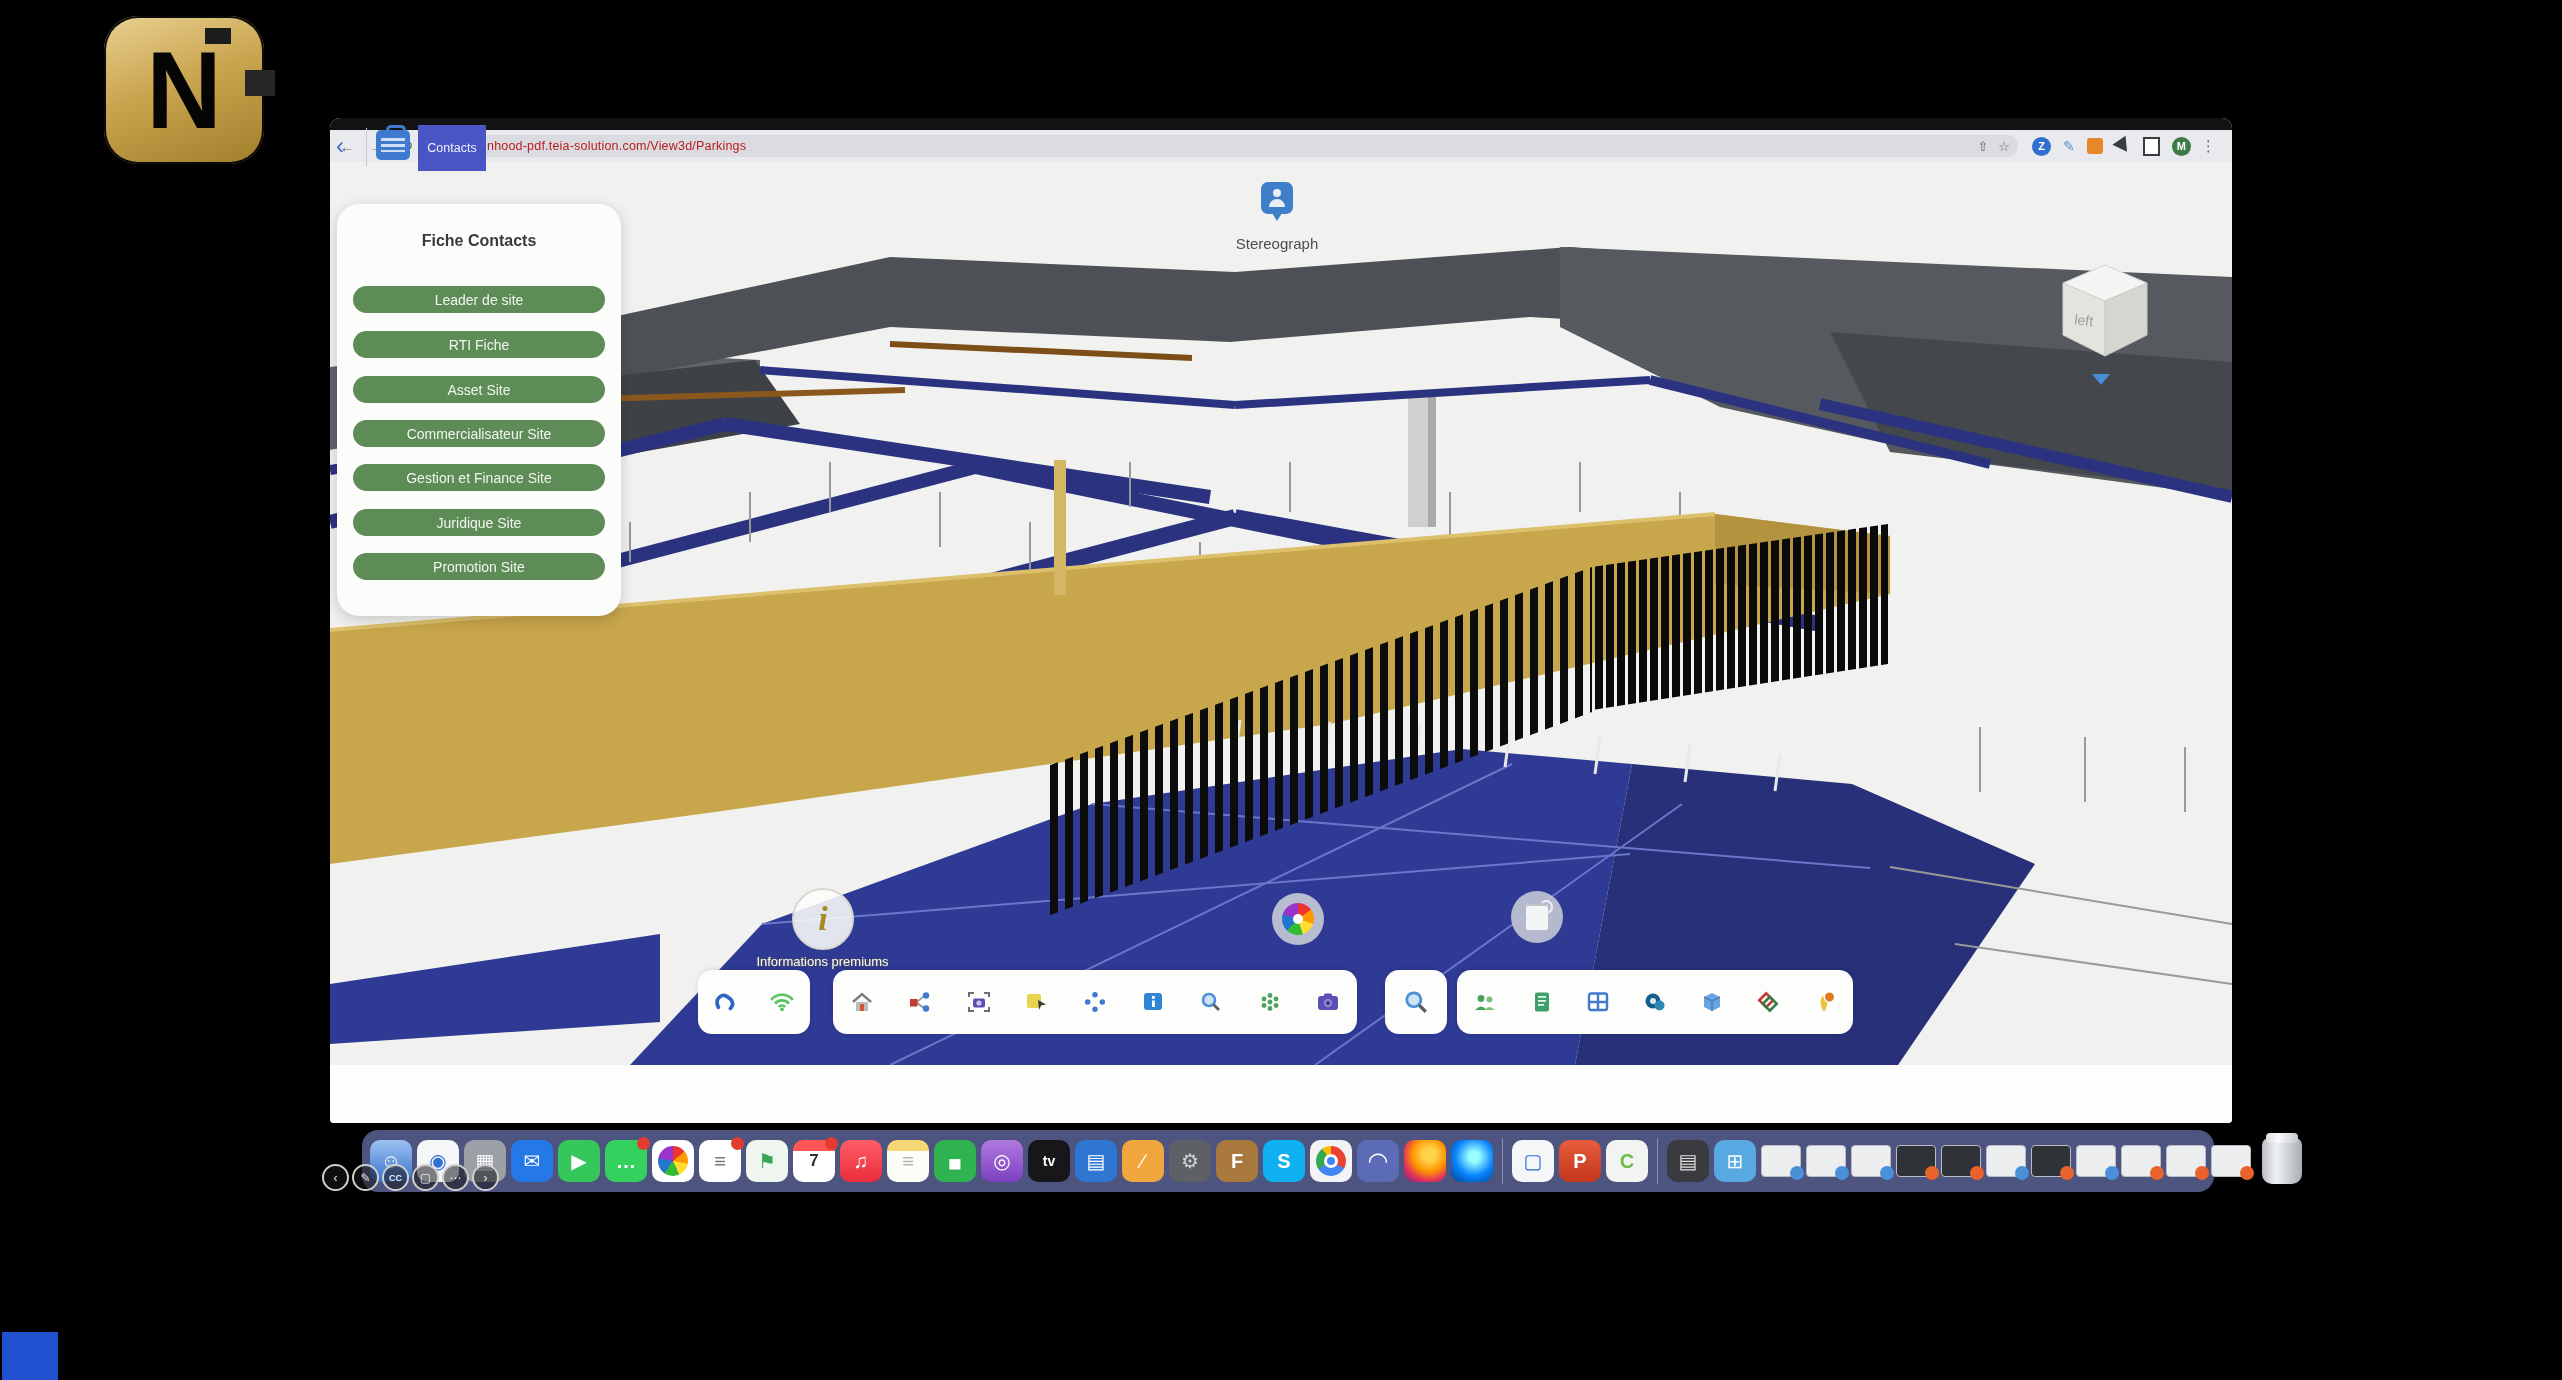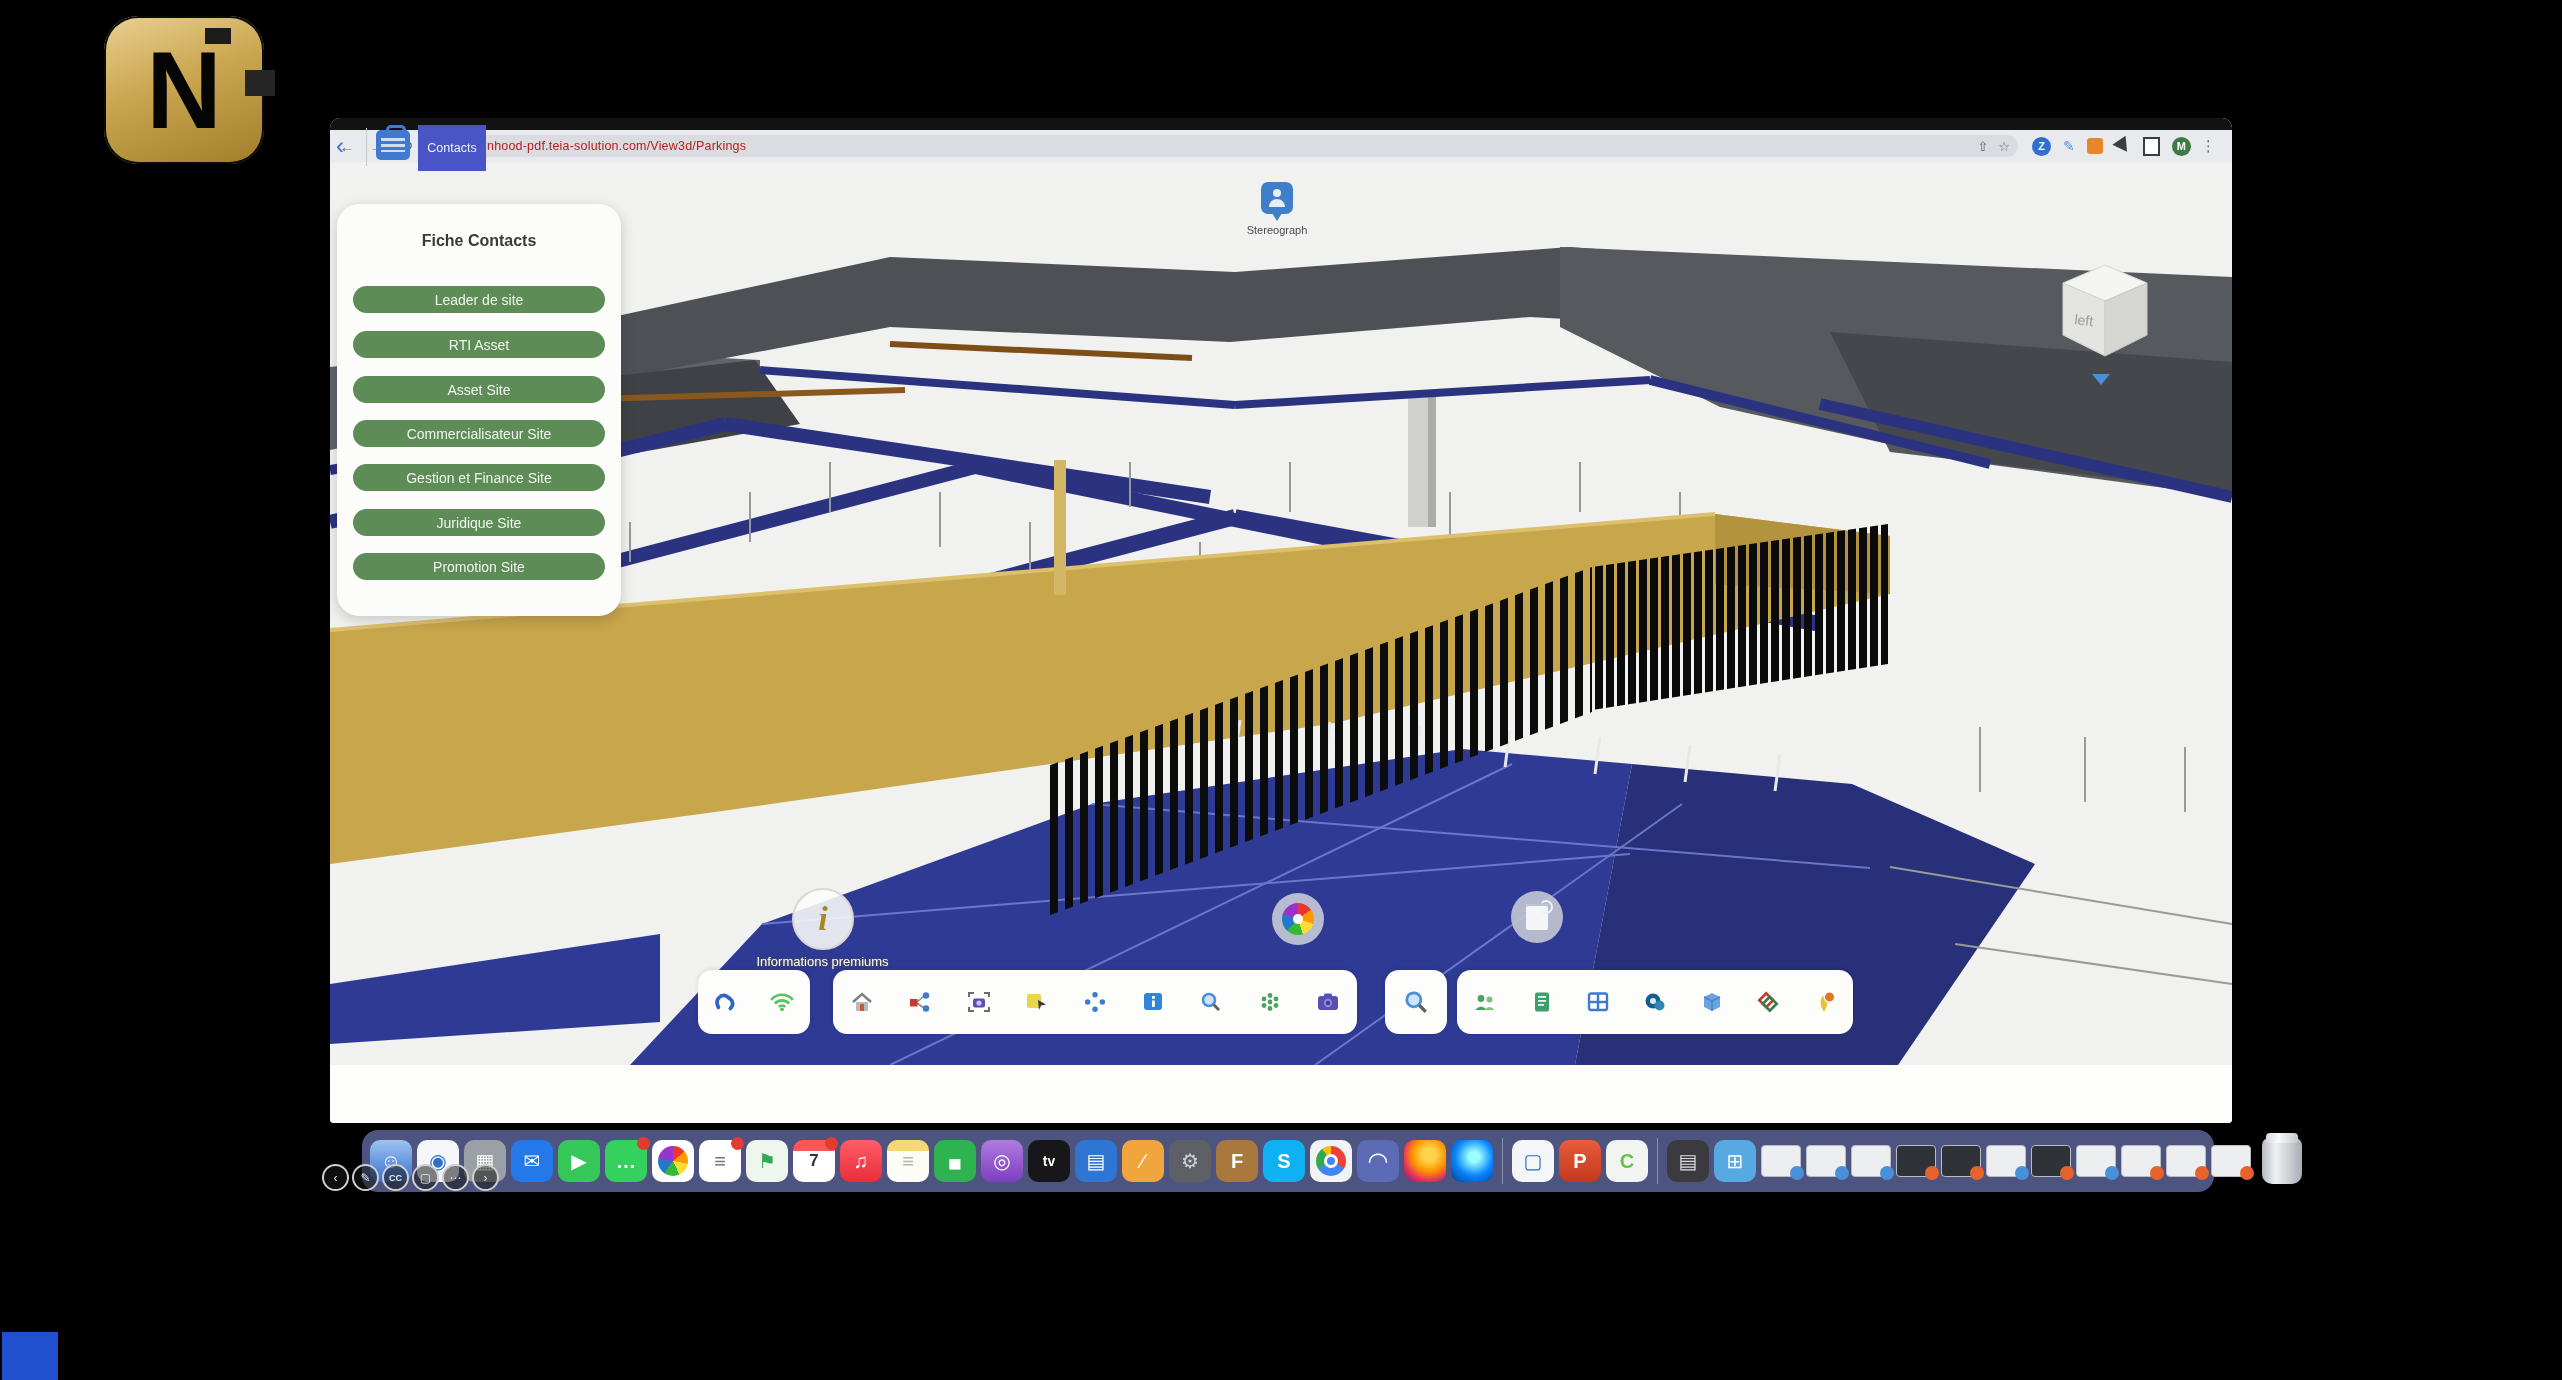--- a/index.html
+++ b/index.html
@@ -50,21 +50,21 @@
   .cbtn{position:absolute;left:16px;width:252px;height:27px;border-radius:14px;background:#5d8c57;
     color:#f2f5ef;font-size:14px;display:flex;align-items:center;justify-content:center;border:none}
 
   
   #stereo{left:877px;top:20px;width:140px;text-align:center;z-index:4}
   #stereo-pin{width:32px;height:32px;margin:0 auto;background:#3f7ec9;border-radius:7px;position:relative}
   #stereo-pin::after{content:"";position:absolute;left:11px;bottom:-7px;border-left:5px solid transparent;
     border-right:5px solid transparent;border-top:8px solid #3f7ec9}
   #stereo-pin .head{position:absolute;left:12px;top:7px;width:8px;height:8px;border-radius:50%;background:#e8eef6}
   #stereo-pin .body{position:absolute;left:8px;top:17px;width:16px;height:8px;border-radius:8px 8px 0 0;background:#e8eef6}
-  #stereo-label{margin-top:10px;font-size:11px;color:#4a4c50}
+  #stereo-label{margin-top:21px;font-size:15px;color:#4a4c50}
 
   
   #cube{left:1728px;top:100px;z-index:4}
   #cube-arrow{left:1762px;top:212px;width:0;height:0;border-left:9px solid transparent;
     border-right:9px solid transparent;border-top:11px solid #4a8fd4;z-index:4}
 
   
   #info-marker{left:462px;top:726px;width:58px;height:58px;border-radius:50%;
     background:rgba(252,252,250,.88);border:2px solid #d8d8d2;z-index:4;
     display:flex;align-items:center;justify-content:center}
@@ -295,21 +295,21 @@
           <line x1="1625" y1="782" x2="1902" y2="822"></line>
         <line x1="1650" y1="565" x2="1650" y2="630"></line>
           <line x1="1755" y1="575" x2="1755" y2="640"></line>
         <line x1="1855" y1="585" x2="1855" y2="650"></line>
       </g>
     </svg>
 
     <div class="abs" id="contacts">
       <h3>Fiche Contacts</h3>
       <button class="cbtn" style="top:82px">Leader de site</button>
-      <button class="cbtn" style="top:127px">RTI Asset</button>
+      <button class="cbtn" style="top:127px">RTI Fiche</button>
       <button class="cbtn" style="top:172px">Asset Site</button>
       <button class="cbtn" style="top:216px">Commercialisateur Site</button>
       <button class="cbtn" style="top:260px">Gestion et Finance Site</button>
       <button class="cbtn" style="top:305px">Juridique Site</button>
       <button class="cbtn" style="top:349px">Promotion Site</button>
     </div>
 
     <div class="abs" id="stereo">
       <div id="stereo-pin">
         <span class="head"></span>

